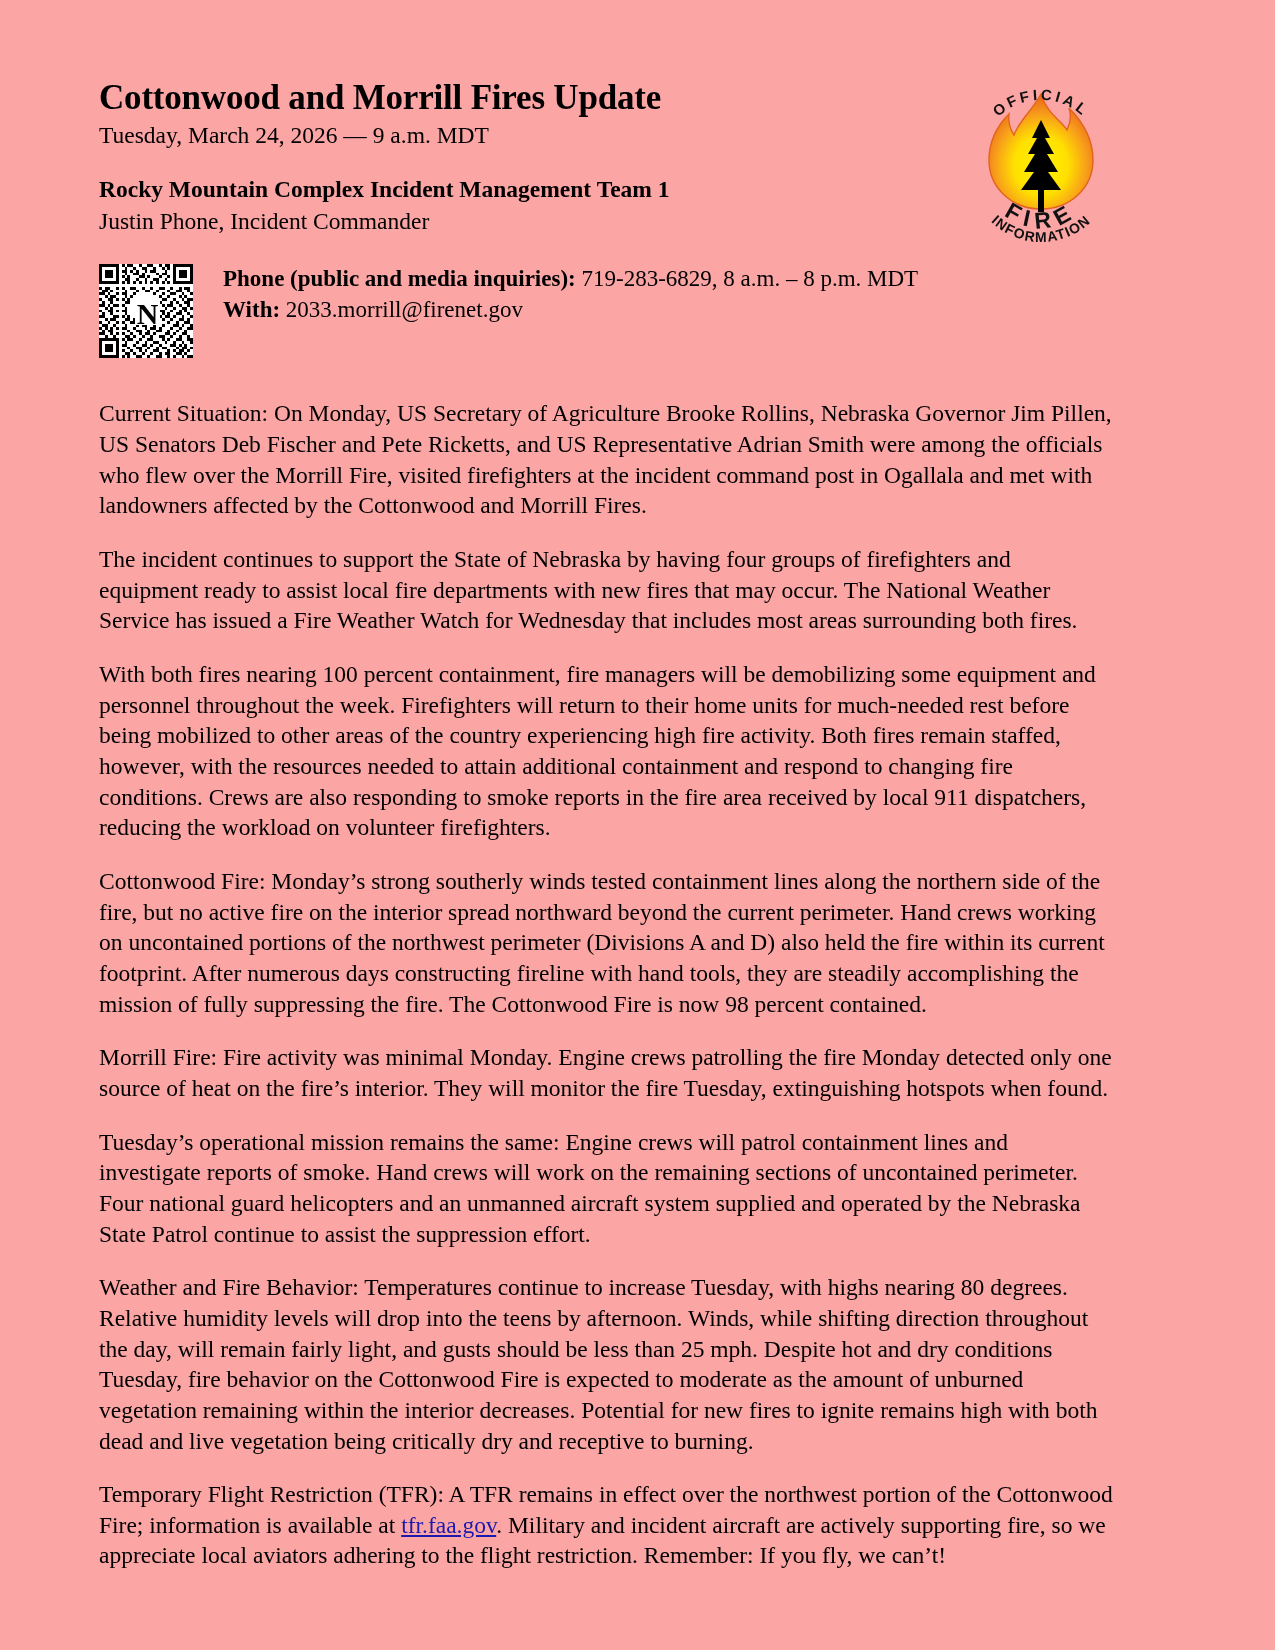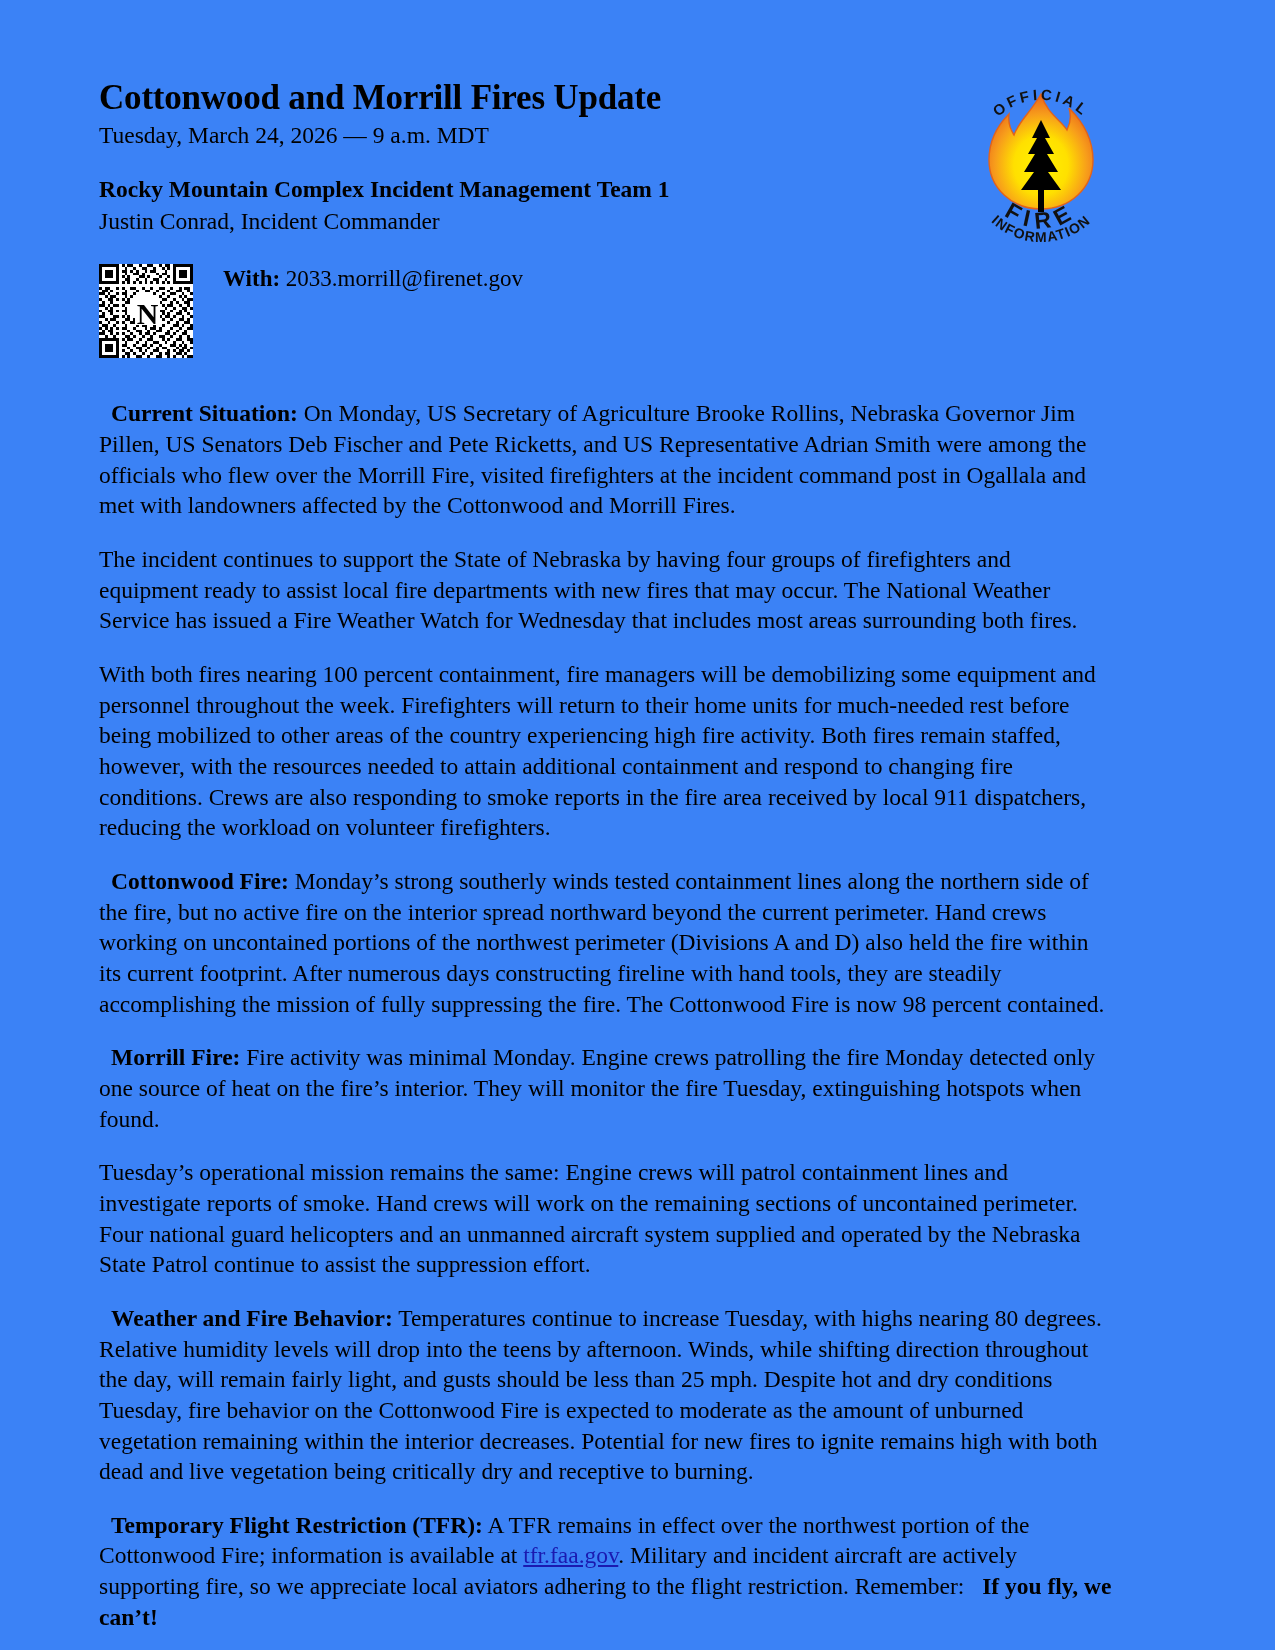--- a/index.html
+++ b/index.html
@@ -4,21 +4,21 @@
 <style>
   html, body {
     margin: 0;
     padding: 0;
     background: #ffffff;
   }
   .page {
     position: relative;
     width: 1275px;
     height: 1650px;
-    background: #3b82f6;
+    background: #fca5a5;
     font-family: "Liberation Serif", "DejaVu Serif", serif;
     color: #000000;
     box-sizing: border-box;
     overflow: hidden;
   }
   .content {
     position: absolute;
     left: 99px;
     top: 78px;
     width: 1016px;
@@ -93,36 +93,36 @@
   .body-section {
     margin-top: 40px;
   }
   p.para {
     font-size: 23.5px;
     line-height: 1.305;
     margin: 0 0 23px 0;
     text-align: left;
   }
   p.para:last-child { margin-bottom: 0; }
-  .lead { font-weight: bold; margin-left: 12px; }
+  .lead { font-weight: normal; }
 </style>
 </head>
 <body>
 
 <div class="page">
   <div class="content">
 
     <div class="header-row">
 
       <h1 class="doc-title">Cottonwood and Morrill Fires Update</h1>
       <div class="doc-subtitle">Tuesday, March 24, 2026 — 9 a.m. MDT</div>
 
       <div class="team-block">
         <div class="team-name">Rocky Mountain Complex Incident Management Team 1</div>
-        <div class="team-ic">Justin Conrad, Incident Commander</div>
+        <div class="team-ic">Justin Phone, Incident Commander</div>
       </div>
 
       <div class="logo">
         <svg viewBox="0 0 160 190" width="160" height="190" aria-hidden="true">
           <defs>
             <radialGradient id="flameGrad" cx="50%" cy="62%" r="62%">
               <stop offset="0%" stop-color="#FFF200"></stop>
               <stop offset="42%" stop-color="#FFE000"></stop>
               <stop offset="72%" stop-color="#F79C1B"></stop>
               <stop offset="100%" stop-color="#E8611A"></stop>
@@ -456,20 +456,23 @@
             <rect x="31" y="32" width="2" height="1"></rect>
           </g>
 
           <rect x="12.5" y="12.5" width="9" height="9" fill="#ffffff"></rect>
           <text x="17" y="21" text-anchor="middle" font-family="'Liberation Serif', serif" font-size="10.5" font-weight="bold" fill="#000000">N</text>
         </svg>
       </div>
 
       <div class="contact-lines">
         <div>
+          <b>Phone (public and media inquiries):</b><span> 719-283-6829, 8 a.m. – 8 p.m. MDT</span>
+        </div>
+        <div>
           <b>With:</b><span> 2033.morrill@firenet.gov</span>
         </div>
       </div>
     </div>
 
     <div class="body-section">
 
       <p class="para">
         <span class="lead">Current Situation:</span><span> On Monday, US Secretary of Agriculture Brooke Rollins, Nebraska Governor Jim Pillen, US Senators Deb Fischer and Pete Ricketts, and US Representative Adrian Smith were among the officials who flew over the Morrill Fire, visited firefighters at the incident command post in Ogallala and met with landowners affected by the Cottonwood and Morrill Fires.</span>
       </p>

